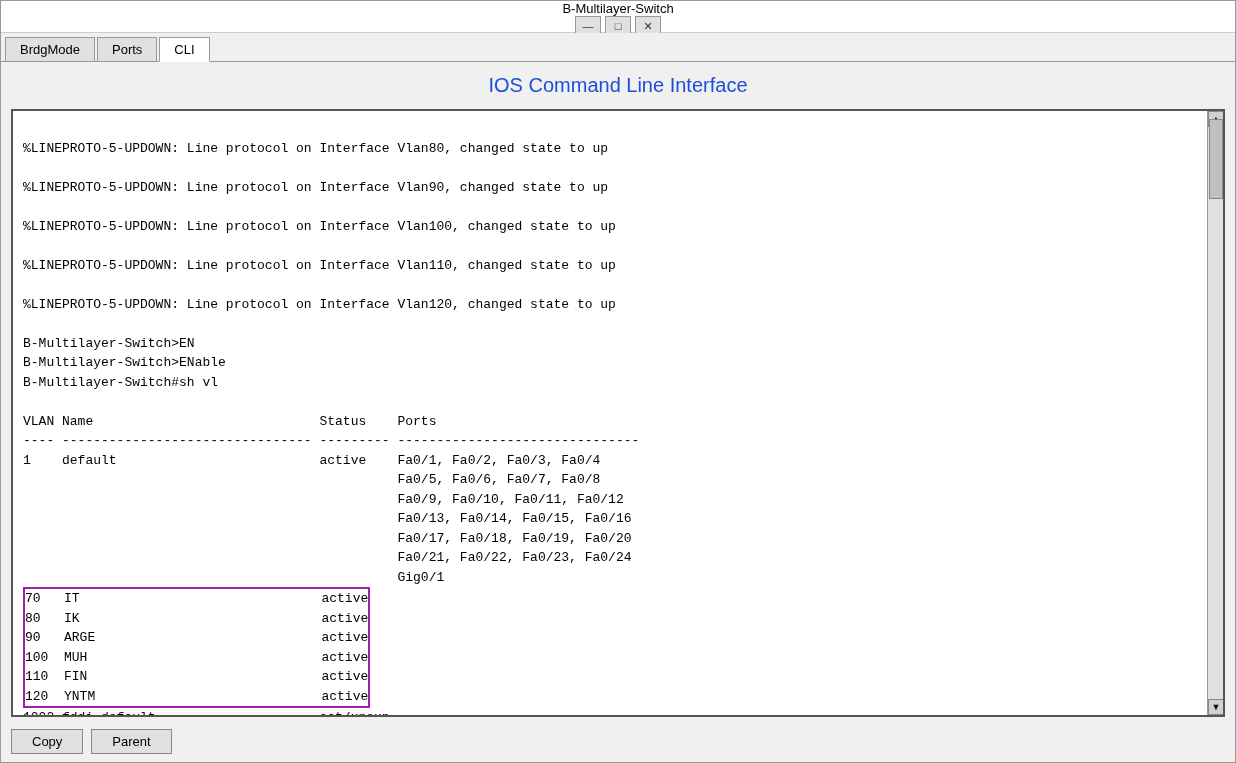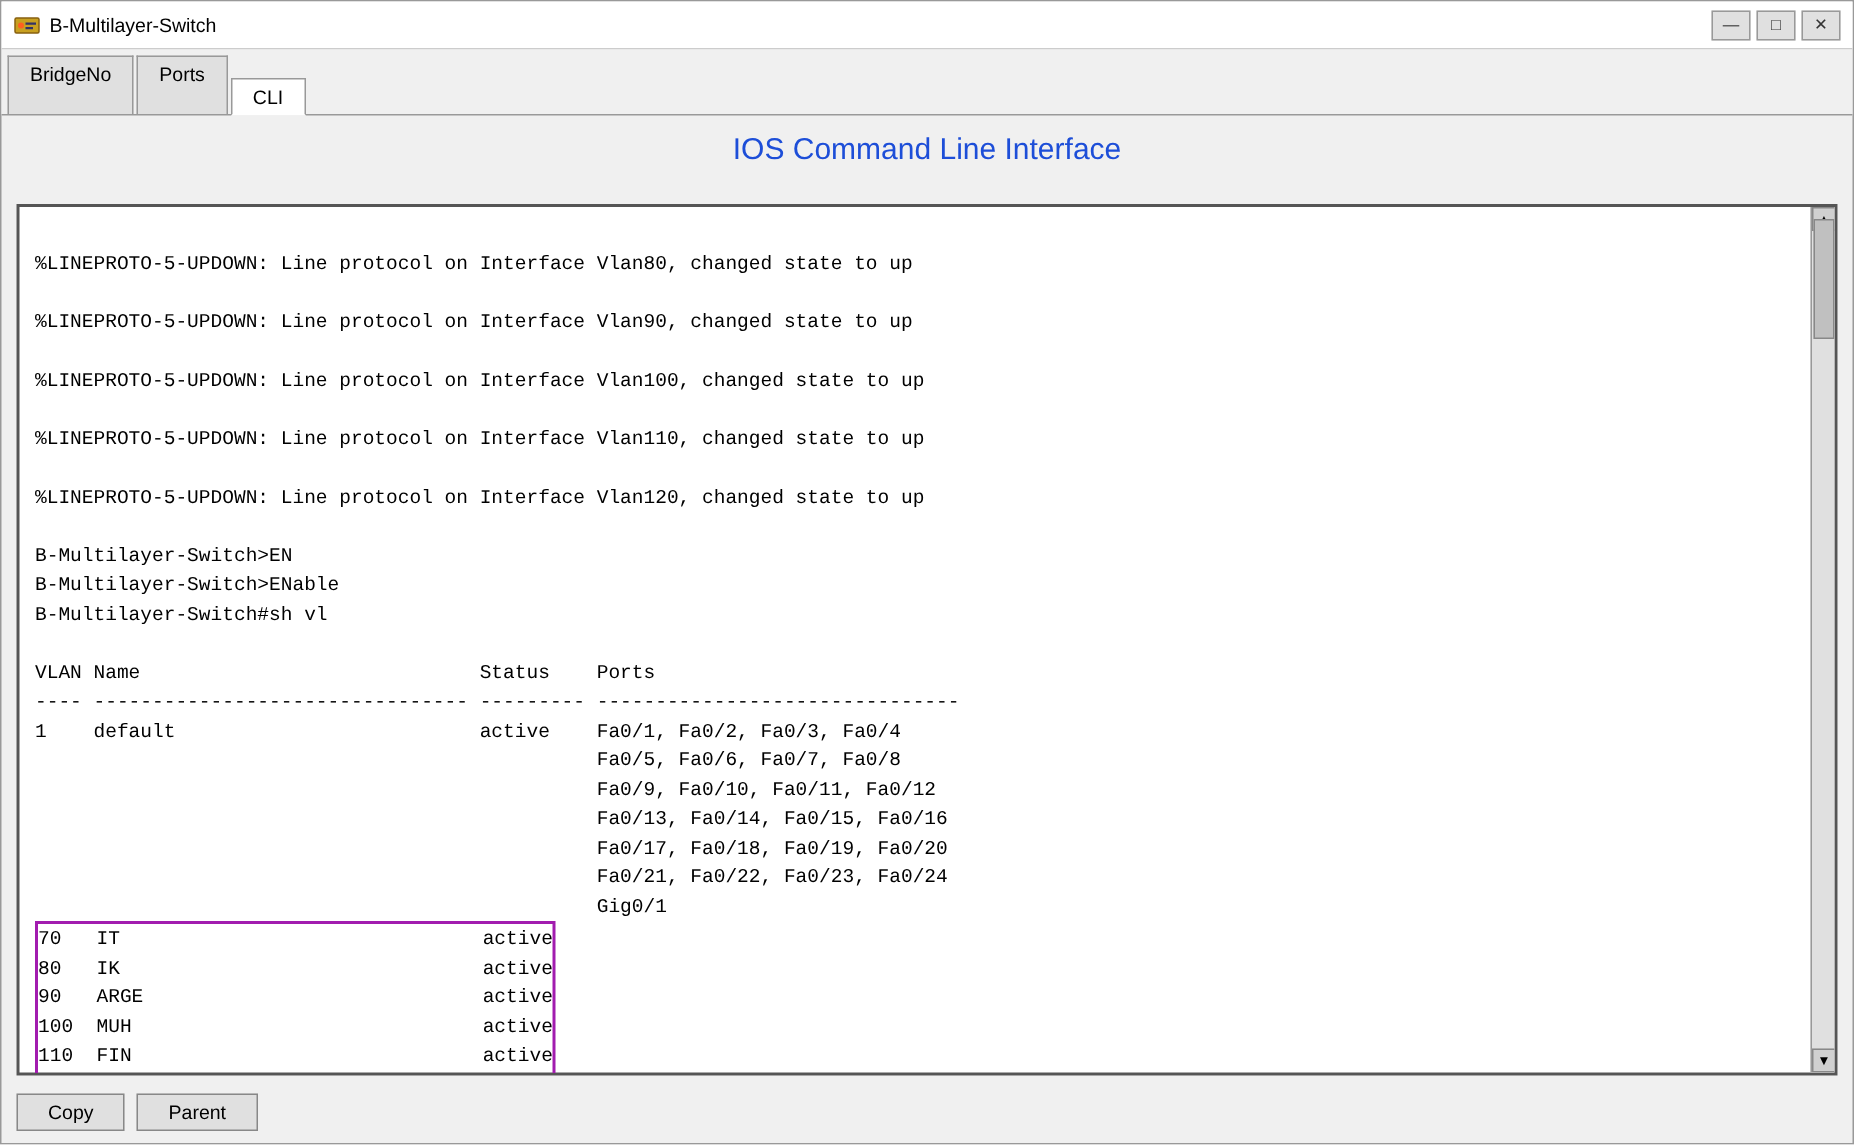--- a/index.html
+++ b/index.html
@@ -23,20 +23,21 @@
     }
 
     .title-bar {
       background: #fff;
       height: 32px;
       display: flex;
       align-items: center;
       padding: 0 8px;
       border-bottom: 1px solid #ccc;
       user-select: none;
+      flex-direction: column;
     }
 
     .title-bar-icon {
       width: 18px;
       height: 18px;
       margin-right: 6px;
     }
 
     .title-bar-text {
       flex: 1;
@@ -79,36 +80,35 @@
       cursor: pointer;
       font-size: 13px;
       color: #000;
     }
 
     .tab.active {
       background: #fff;
       border-bottom: 1px solid #fff;
       margin-bottom: -1px;
       z-index: 1;
-      margin-top: 15px;
     }
 
     
     .page-title {
       text-align: center;
       font-size: 20px;
       font-weight: normal;
       padding: 12px 0 8px 0;
       color: #1d4ed8;
     }
 
     
     .terminal-container {
       flex: 1;
-      margin: 16px 10px 8px 10px;
+      margin: 4px 10px 8px 10px;
       border: 2px solid #555;
       background: #fff;
       display: flex;
       overflow: hidden;
     }
 
     .terminal-content {
       flex: 1;
       overflow-y: auto;
       padding: 8px 10px;
@@ -191,21 +191,21 @@
     </svg>
     <span class="title-bar-text">B-Multilayer-Switch</span>
     <div class="window-controls">
       <button class="window-btn">—</button>
       <button class="window-btn">□</button>
       <button class="window-btn">✕</button>
     </div>
   </div>
 
   <div class="tab-bar">
-    <div class="tab">BridgeNo</div>
+    <div class="tab">BrdgMode</div>
     <div class="tab">Ports</div>
     <div class="tab active">CLI</div>
   </div>
 
   <div class="page-title">IOS Command Line Interface</div>
 
   <div class="terminal-container">
     <div class="terminal-content">
 <span>%LINEPROTO-5-UPDOWN: Line protocol on Interface Vlan80, changed state to up
 

